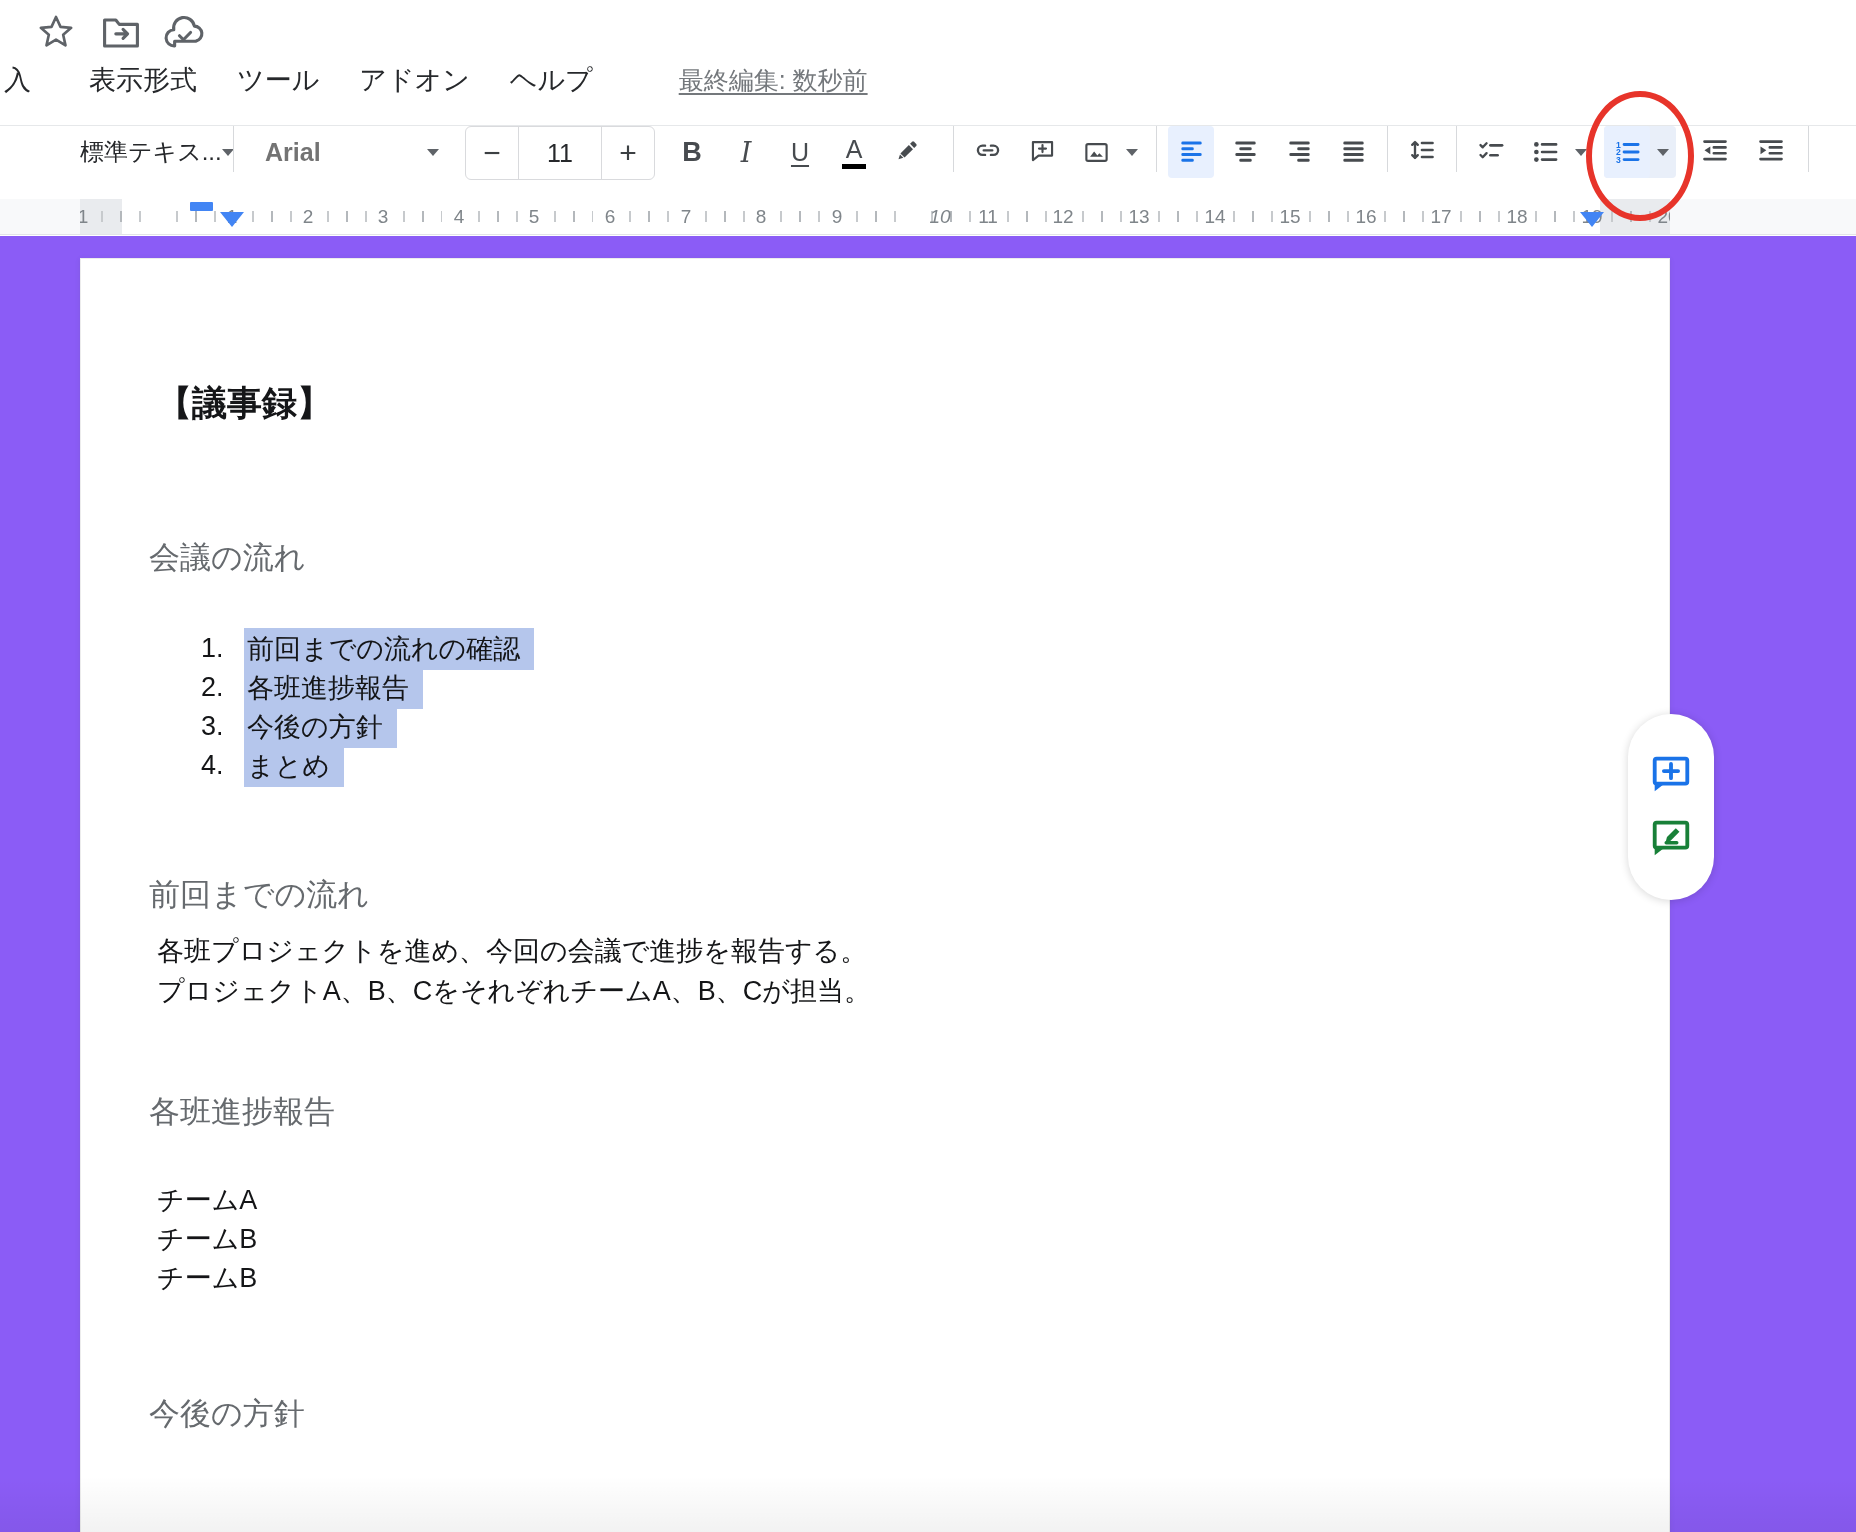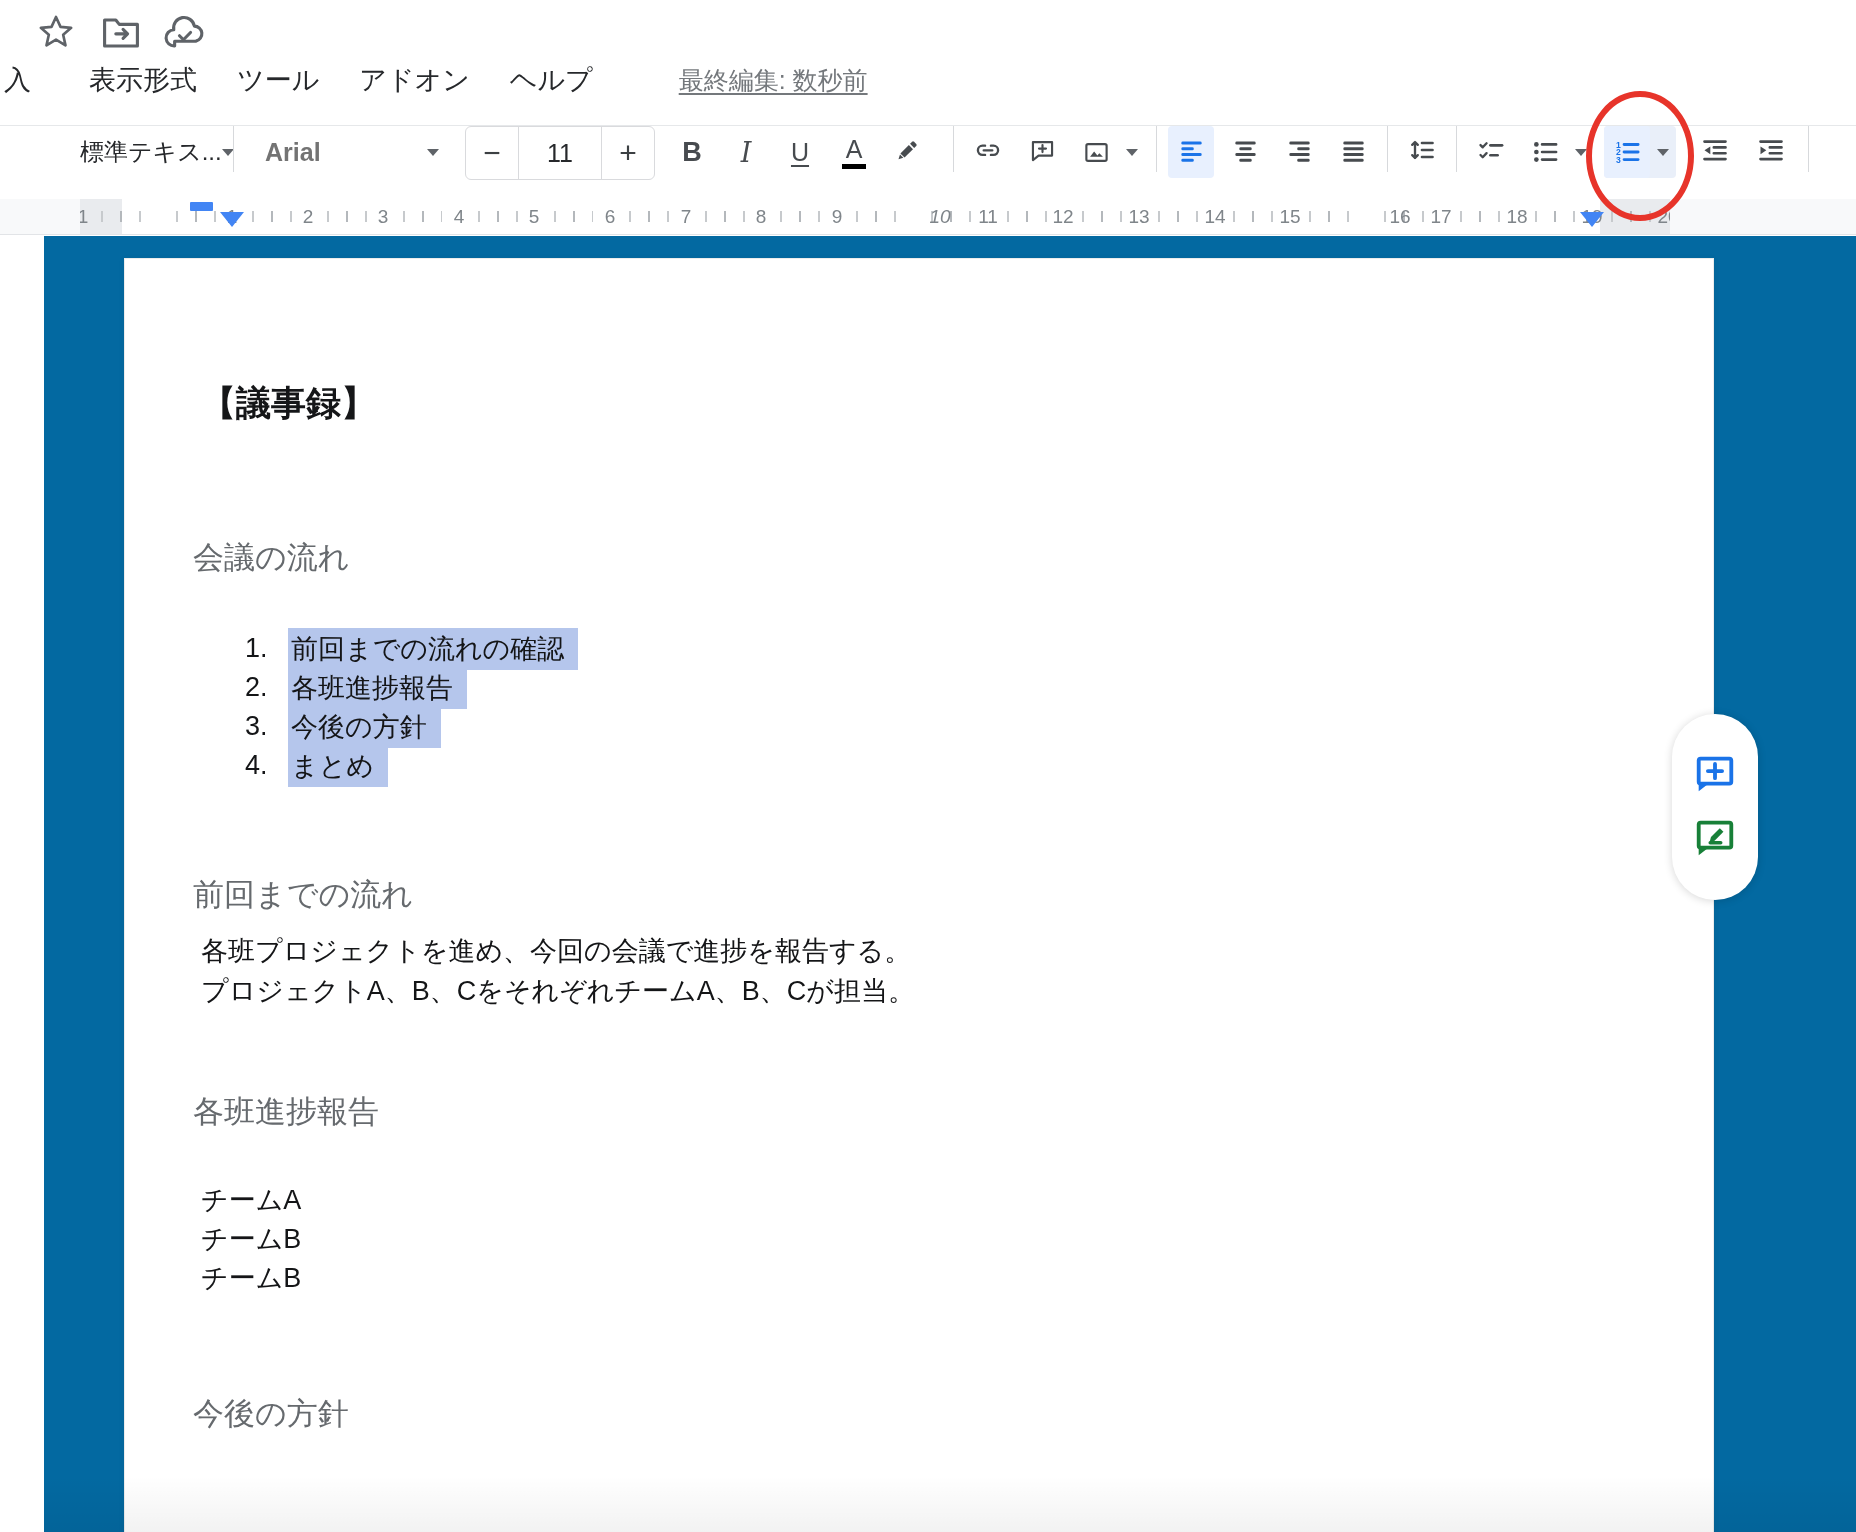--- a/index.html
+++ b/index.html
@@ -75,21 +75,21 @@
   .marker-flag { position:absolute; left:110px; top:3px; width:23px; height:9px;
     background:#4285f4; border-radius:1px; }
   .marker-tri { position:absolute; width:0; height:0;
     border-left:12px solid transparent; border-right:12px solid transparent;
     border-top:15px solid #4285f4; top:13px; }
   .marker-tri.first-line { left:140px; }
   .marker-tri.right-ind { left:1500px; }
 
   
   .content { position:absolute; top:236px; left:0; right:0; bottom:0;
-    background:#0369a1; overflow:hidden;margin-left:44px; }
+    background:#8b5cf6; overflow:hidden; }
   .page { position:absolute; left:80px; top:22px; width:1590px; bottom:-24px;
     background:#fff; border:1px solid #ececec;
     box-shadow:0 1px 5px rgba(60,64,67,.12); }
   .doc-title { position:absolute; left:76px; top:118px; font-size:35px; font-weight:bold;
     color:#151618; line-height:52px; }
   .doc-h { position:absolute; left:68px; font-size:31px; color:#666a6e; line-height:46px; }
   .h1 { top:276px; } .h2 { top:613px; } .h3 { top:830px; } .h4 { top:1132px; }
   .doc-list { position:absolute; left:120px; top:370px; }
   .doc-li { display:flex; height:39px; align-items:center; font-size:27px; color:#141517; }
   .doc-li .num { width:46px; flex:0 0 auto; }
@@ -345,21 +345,21 @@
         <span class="ruler-num" style="left: 530px;">6</span>
         <span class="ruler-num" style="left: 606px;">7</span>
         <span class="ruler-num" style="left: 681px;">8</span>
         <span class="ruler-num" style="left: 757px;">9</span>
         <span class="ruler-num" style="left: 860px; font-style: italic;">10</span>
         <span class="ruler-num" style="left: 908px;">11</span>
         <span class="ruler-num" style="left: 983px;">12</span>
         <span class="ruler-num" style="left: 1059px;">13</span>
         <span class="ruler-num" style="left: 1135px;">14</span>
         <span class="ruler-num" style="left: 1210px;">15</span>
-        <span class="ruler-num" style="left: 1286px; margin-left: 34px;">16</span>
+        <span class="ruler-num" style="left: 1286px;">16</span>
         <span class="ruler-num" style="left: 1361px;">17</span>
         <span class="ruler-num" style="left: 1437px;">18</span>
         <span class="ruler-num" style="left: 1512px;">19</span>
         <span class="ruler-num" style="left: 1588px;">20</span>
       </div>
     <div class="marker-flag"></div>
     <div class="marker-tri first-line"></div>
     <div class="marker-tri right-ind"></div>
   </div>
 </div>

